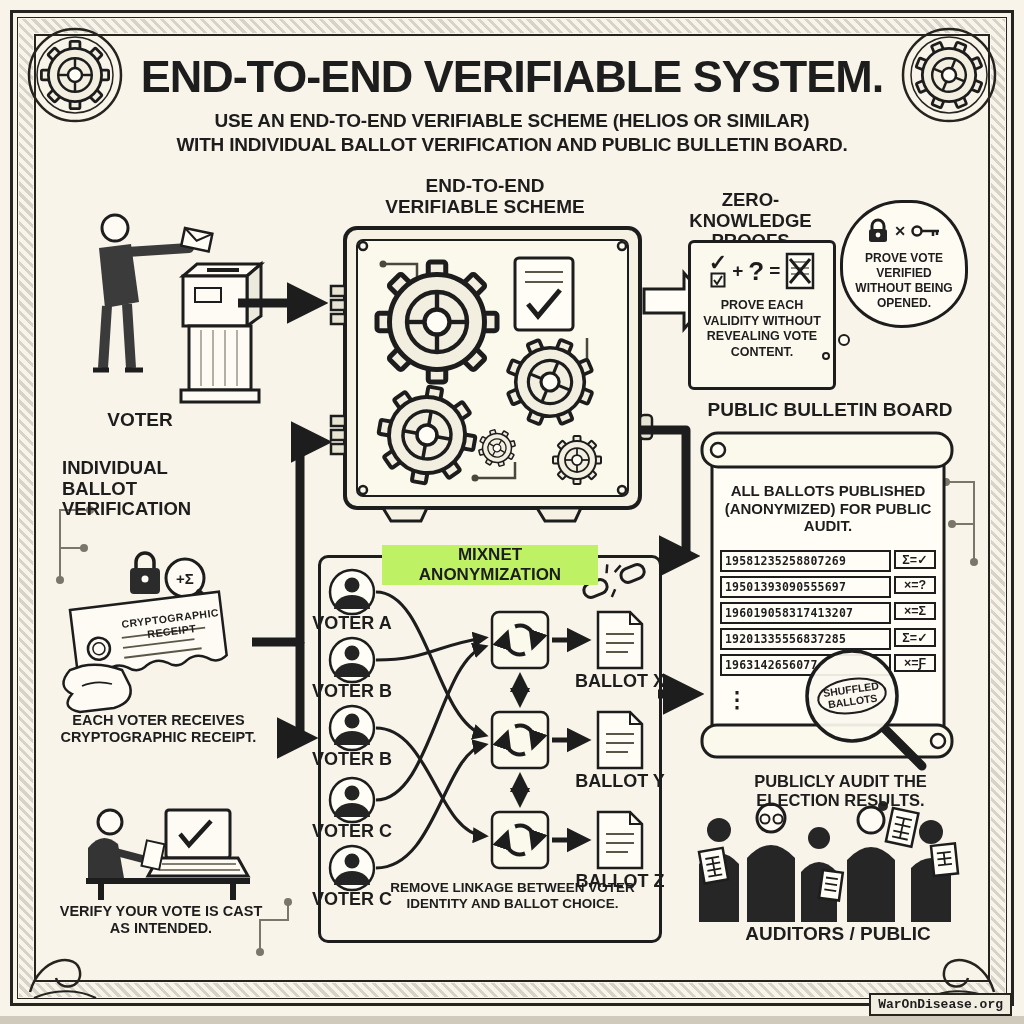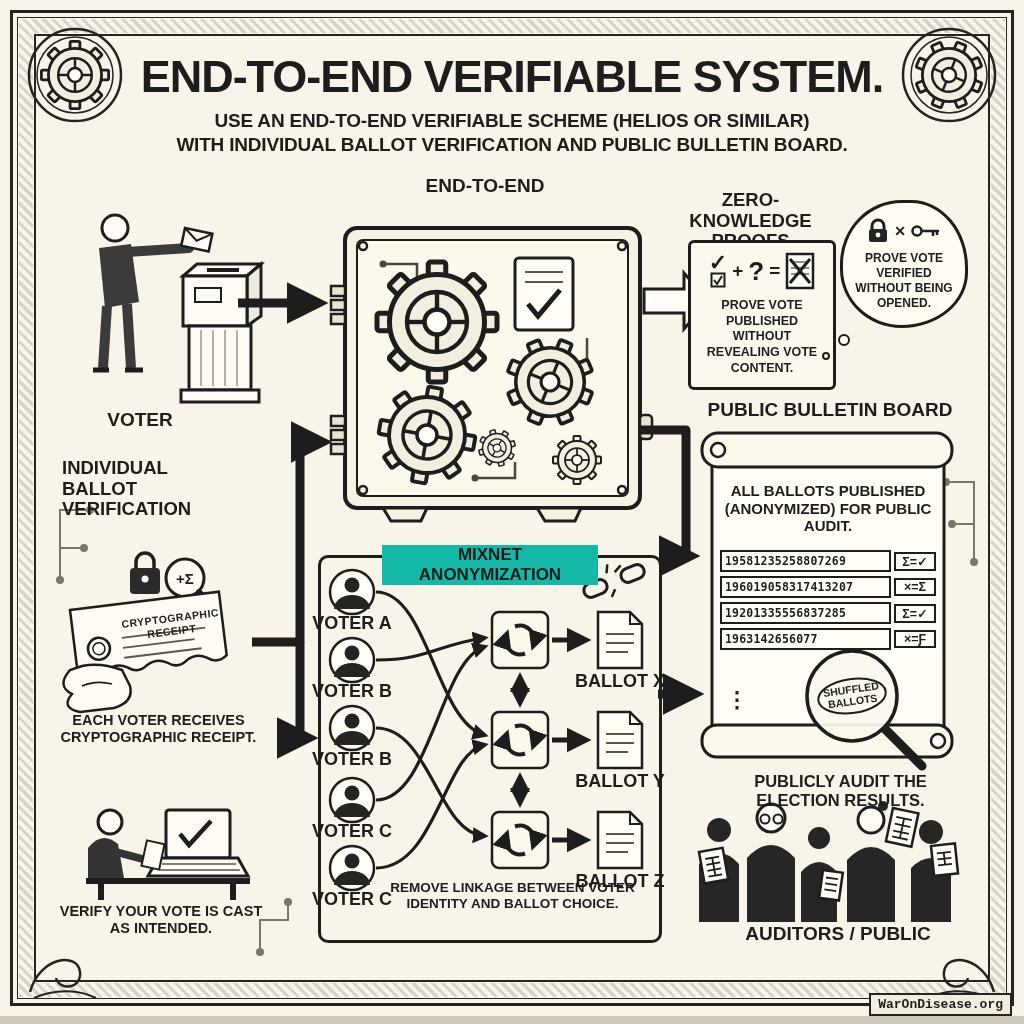--- a/index.html
+++ b/index.html
@@ -31,27 +31,27 @@
   .zk-checkwrap{display:inline-flex;flex-direction:column;align-items:center;line-height:.8}
   .zk-check{font-size:22px;font-weight:bold}
   .zk-text{font-size:12.5px;font-weight:bold;text-align:center;line-height:1.25;padding:8px 6px 4px 6px}
   .bubble{border:3px solid #1d1d1d;border-radius:50% 46% 54% 50%/52% 55% 45% 48%;background:#fdfbf2;
           display:flex;flex-direction:column;align-items:center;justify-content:center;gap:7px;padding:10px}
   .bubble-icons{display:flex;align-items:center;gap:5px}
   .bubble-x{font-size:14px;font-weight:bold}
   .bubble-text{font-size:12px;font-weight:bold;text-align:center;line-height:1.25}
   .bubble-dot{border:2.5px solid #1d1d1d;border-radius:50%;background:#fdfbf2}
   .bb-rows{display:flex;flex-direction:column;gap:4px}
-  .bb-row{display:flex;gap:3px;align-items:center}
+  .bb-row{display:flex;gap:3px;align-items:flex-start}
   .bb-num{flex:1;border:2px solid #1d1d1d;font-family:"DejaVu Sans Mono",monospace;font-weight:bold;
           font-size:11.5px;padding:2px 3px;background:#fffdf6;letter-spacing:.2px;white-space:nowrap;overflow:hidden}
   .bb-st{width:42px;border:2px solid #1d1d1d;font-weight:bold;font-size:12.5px;display:flex;
          align-items:center;justify-content:center;background:#fffdf6}
   .mix-box{border:3px solid #1d1d1d;border-radius:10px}
-  .mix-title{background:#14b8a6;padding:0 8px;font-size:17px;font-weight:bold;text-align:center}
+  .mix-title{background:#bef264;padding:0 8px;font-size:17px;font-weight:bold;text-align:center}
   .receipt-title{transform:rotate(-7deg);font-size:10.5px;font-weight:bold;text-align:center;
                  letter-spacing:.5px;line-height:1.25}
   .watermark{border:2px solid #26241f;background:#f1ede0;font-family:Liberation Mono, monospace;
              font-size:13px;font-weight:bold;padding:2px 7px}
   .more-dots{font-size:22px;font-weight:bold;line-height:.9}
 </style>
 </head>
 <body>
 
 <div class="canvas">
@@ -178,20 +178,21 @@
       <rect x="140" y="90" width="26" height="14" fill="none" stroke="#1d1d1d" stroke-width="2"></rect>
       <rect x="134" y="128" width="62" height="64" fill="#fdfbf3" stroke="#1d1d1d" stroke-width="3"></rect>
       <path d="M146,132 V188 M158,132 V188 M170,132 V188 M182,132 V188" stroke="#9a968a" stroke-width="1.5"></path>
       <rect x="126" y="192" width="78" height="12" fill="#fdfbf3" stroke="#1d1d1d" stroke-width="3"></rect>
     </g>
   </svg>
   <div class="abs ctr b h1 lay4" style="left:85px;top:410px;width:110px">VOTER</div>
 
   <div class="abs ctr b h1 lay4" style="left:355px;top:176px;width:260px">
     <div>END-TO-END</div>
+    <div>VERIFIABLE SCHEME</div>
   </div>
   <svg class="abs lay2" style="left:325px;top:220px" width="330" height="305" viewBox="0 0 330 305">
     <rect x="20" y="8" width="295" height="280" rx="12" fill="#f6f2e3" stroke="#1d1d1d" stroke-width="4"></rect>
     <rect x="32" y="20" width="271" height="256" rx="6" fill="#fbf8ec" stroke="#1d1d1d" stroke-width="2"></rect>
     <g fill="none" stroke="#1d1d1d" stroke-width="2.5">
       <circle cx="38" cy="26" r="4"></circle>
         <circle cx="297" cy="26" r="4"></circle>
       <circle cx="38" cy="270" r="4"></circle>
         <circle cx="297" cy="270" r="4"></circle>
     </g>
@@ -243,21 +244,21 @@
       </span>
       <span class="zk-op">+</span>
       <span class="zk-q">?</span>
       <span class="zk-op">=</span>
       <svg width="30" height="38" viewBox="0 0 30 38">
         <rect x="2" y="2" width="26" height="34" fill="#fffdf6" stroke="#1d1d1d" stroke-width="2.5"></rect>
         <path d="M6,10 H24 M6,16 H24 M6,22 H24" stroke="#6a665a" stroke-width="1.5"></path>
         <path d="M5,7 L25,31 M25,7 L5,31" stroke="#1d1d1d" stroke-width="3"></path>
       </svg>
     </div>
-    <div class="zk-text">PROVE VOTE PUBLISHED WITHOUT REVEALING VOTE CONTENT.</div>
+    <div class="zk-text">PROVE EACH VALIDITY WITHOUT REVEALING VOTE CONTENT.</div>
   </div>
 
   <div class="abs bubble lay4" style="left:840px;top:200px;width:128px;height:128px">
     <div class="bubble-icons">
       <svg width="22" height="26" viewBox="0 0 22 26">
         <path d="M5,11 V8 a6,6 0 0 1 12,0 V11" fill="none" stroke="#1d1d1d" stroke-width="3"></path>
         <rect x="2" y="11" width="18" height="13" rx="2.5" fill="#242424"></rect>
         <circle cx="11" cy="17" r="2.4" fill="#fdfbf2"></circle>
       </svg>
       <span class="bubble-x">✕</span>
@@ -437,20 +438,24 @@
     <rect x="4" y="300" width="250" height="32" rx="15" fill="#fbf8ec" stroke="#1d1d1d" stroke-width="3"></rect>
     <circle cx="240" cy="316" r="7" fill="#fffdf6" stroke="#1d1d1d" stroke-width="2.5"></circle>
   </svg>
   <div class="abs ctr b lay4" style="left:720px;top:482px;width:216px;font-size:15px;line-height:1.18">ALL BALLOTS PUBLISHED (ANONYMIZED) FOR PUBLIC AUDIT.</div>
   <div class="abs bb-rows lay4" style="left:720px;top:550px;width:216px">
     <div class="bb-row">
       <span class="bb-num">19581235258807269</span>
       <span class="bb-st">Σ=✓</span>
     </div>
     <div class="bb-row">
+      <span class="bb-num">19501393090555697</span>
+      <span class="bb-st">×=?</span>
+    </div>
+    <div class="bb-row">
       <span class="bb-num">196019058317413207</span>
       <span class="bb-st">×=Σ</span>
     </div>
     <div class="bb-row">
       <span class="bb-num">19201335556837285</span>
       <span class="bb-st">Σ=✓</span>
     </div>
     <div class="bb-row">
       <span class="bb-num">1963142656077</span>
       <span class="bb-st">×=Ƒ</span>

